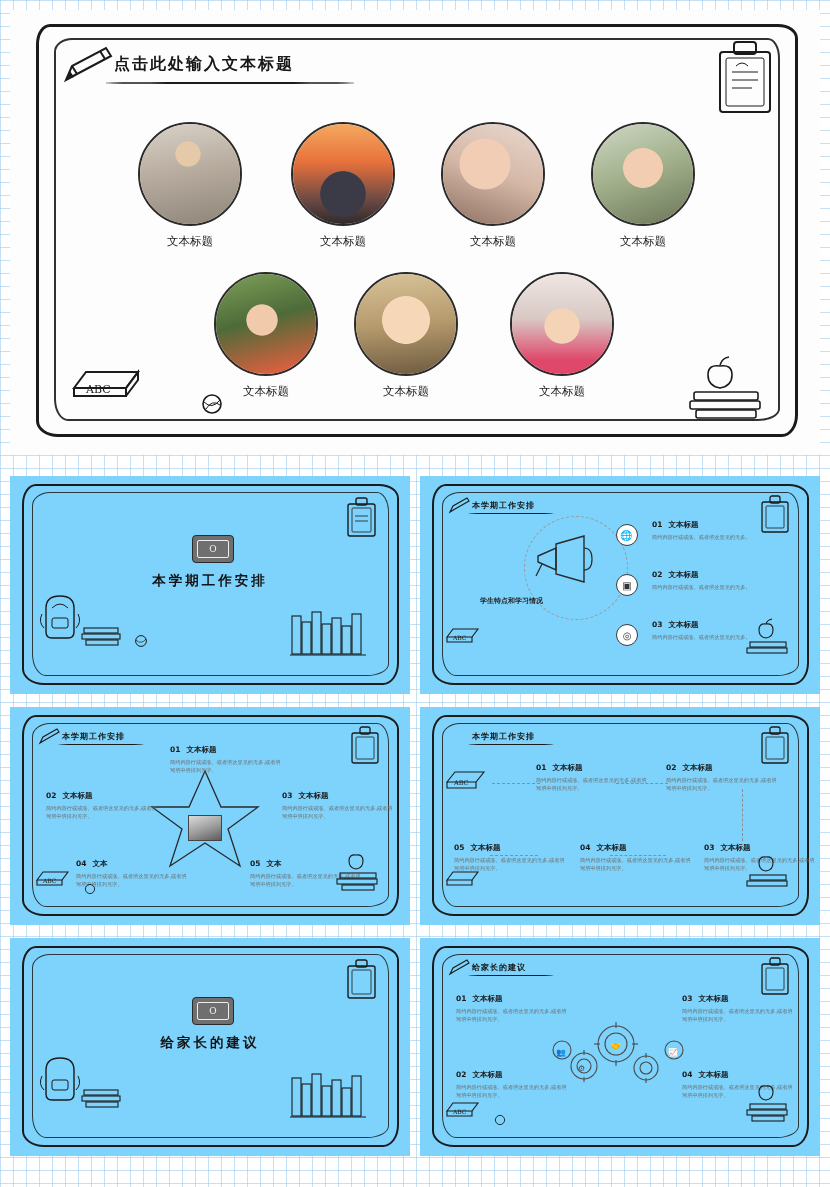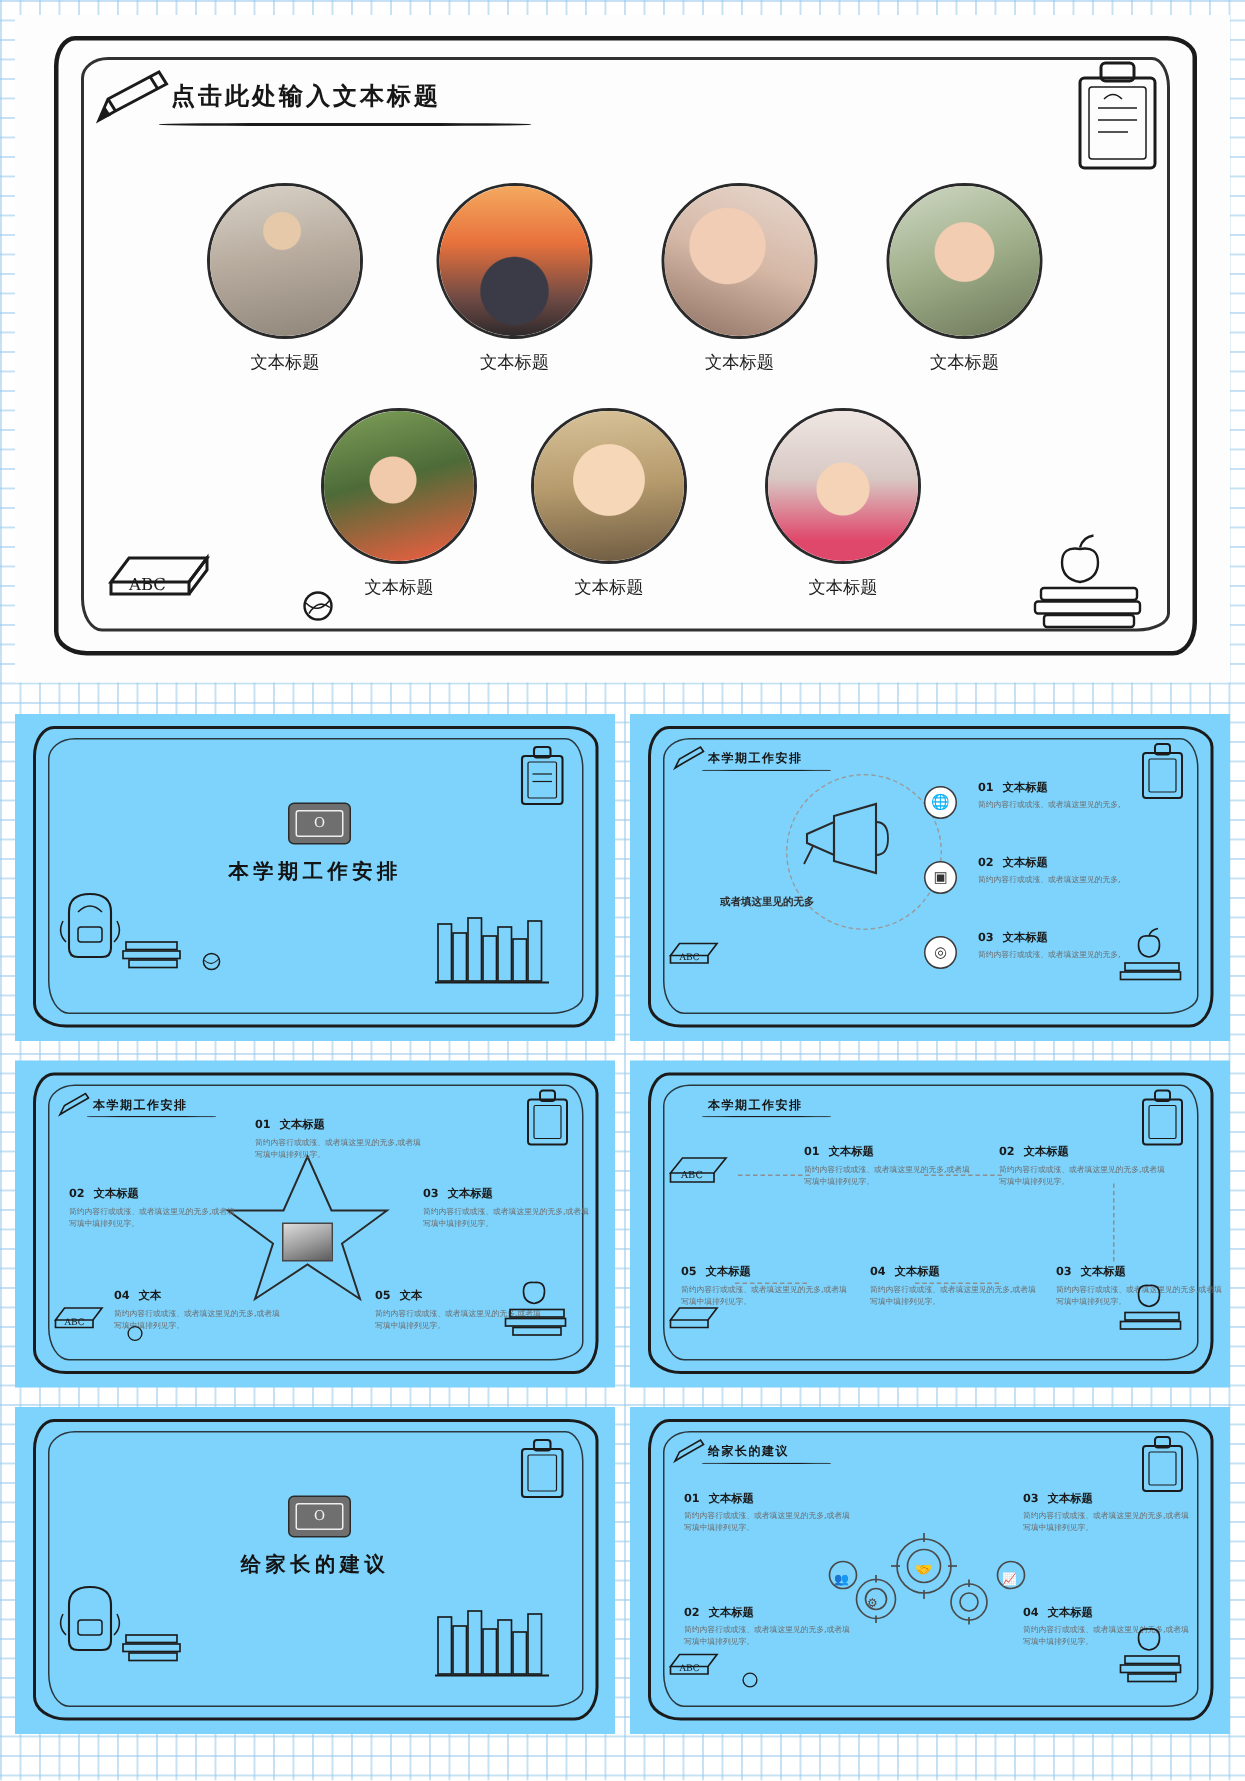--- a/index.html
+++ b/index.html
@@ -385,21 +385,21 @@
     <div class="dotted-circle" style="left:104px; top:40px; width:104px; height:104px;"></div>
     <div class="doodle" style="left:112px; top:58px;">
       <svg width="62" height="50" viewBox="0 0 62 50">
         <path d="M6 22 L24 14 L24 36 L6 28 Z" fill="none" stroke="#2a2a2a" stroke-width="1.4"></path>
         <path d="M24 10 L52 2 L52 48 L24 40 Z" fill="none" stroke="#2a2a2a" stroke-width="1.4"></path>
         <path d="M52 14 q8 0 8 11 q0 11 -8 11" fill="none" stroke="#2a2a2a" stroke-width="1.2"></path>
         <path d="M10 30 L4 42" stroke="#2a2a2a" stroke-width="1.2"></path>
       </svg>
     </div>
 
-    <div class="sub-note" style="left:60px; top:120px;">或者填这里见的无多</div>
+    <div class="sub-note" style="left:60px; top:120px;">学生特点和学习情况</div>
 
     <div class="chip" style="left:196px; top:48px;">🌐</div>
     <div class="chip" style="left:196px; top:98px;">▣</div>
     <div class="chip" style="left:196px; top:148px;">◎</div>
 
     <div class="item" style="left:232px; top:44px; width:130px;">
       <div class="hd">
         <span class="num">01</span>
         <span class="ttl">文本标题</span>
       </div>

